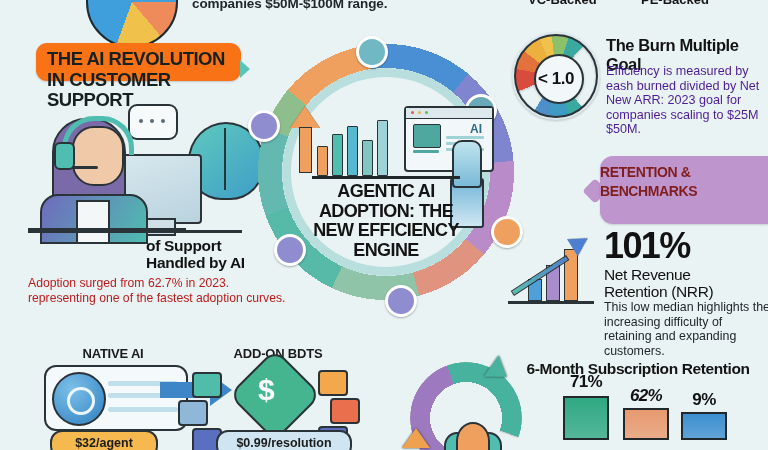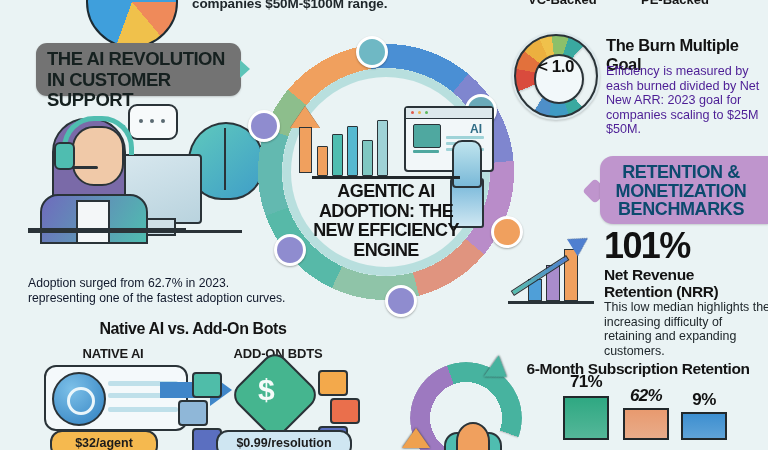--- a/index.html
+++ b/index.html
@@ -15,32 +15,32 @@
 
   
   .pie-crop{left:86px;top:-44px;width:92px;height:92px;border-radius:50%;
     background:conic-gradient(from 200deg,#3f9fdc 0deg 250deg,#ef8a5a 250deg 300deg,#f0c14b 300deg 360deg);
     border:2px solid #1d2b33;box-sizing:border-box;}
   .topline{left:192px;top:-4px;font-size:13.5px;font-weight:600;color:#20282c;letter-spacing:-.1px;}
 
   .vcpe{top:-8px;font-size:13px;font-weight:bold;color:#171717;}
 
   
-  .banner-teal{left:36px;top:43px;width:205px;height:53px;background:#737373;
+  .banner-teal{left:36px;top:43px;width:205px;height:38px;background:#f97316;
     border-radius:11px;box-shadow:0 1px 2px rgba(0,0,0,.18);}
   .banner-teal:after{content:"";position:absolute;right:-9px;top:17px;width:0;height:0;
     border-top:9px solid transparent;border-bottom:9px solid transparent;border-left:10px solid #5cc4b8;}
   .banner-teal .txt{position:absolute;left:11px;top:6px;font-size:18.5px;line-height:20.5px;
     font-weight:bold;color:#15201f;letter-spacing:-.5px;}
 
   
   .banner-purple{left:600px;top:156px;width:168px;height:68px;
     background:#bf95cd;border-radius:13px 0 0 13px;box-shadow:0 1px 2px rgba(0,0,0,.16);}
-  .banner-purple .txt{position:absolute;left:0;right:6px;top:7px;text-align:center;
-    font-size:18px;line-height:18.5px;font-weight:bold;color:#0c4a6e;letter-spacing:-.4px;}
+  .banner-purple .txt{position:absolute;left:0;right:6px;top:7px;text-align:left;
+    font-size:14px;line-height:18.5px;font-weight:bold;color:#7f1d1d;letter-spacing:-.4px;}
   .purple-tail{left:586px;top:182px;width:18px;height:18px;background:#bf95cd;
     border-radius:4px;transform:rotate(45deg);}
 
   
   .ring-wrap{left:252px;top:38px;width:268px;height:268px;}
   .ring-out{position:absolute;inset:0;border-radius:50%;
     background:conic-gradient(from 0deg,
       #4a8fd4 0deg 40deg,
       #7f86cf 40deg 85deg,
       #b98cc9 85deg 130deg,
@@ -107,21 +107,21 @@
   .desk{position:absolute;left:0;top:130px;width:214px;height:3px;background:#2a3338;}
   .brain{position:absolute;left:160px;top:22px;width:72px;height:74px;
     background:linear-gradient(140deg,#5fc9bd,#3f9ec8);border:2px solid #2a3338;
     border-radius:50% 50% 44% 44%;}
   .brain:after{content:"";position:absolute;left:34px;top:4px;width:2px;height:62px;background:#2a3338;}
 
   
   .stat-big{left:28px;top:234px;font-size:44px;line-height:44px;font-weight:bold;letter-spacing:-2px;color:#131313;}
   .stat-big sup{font-size:28px;font-weight:bold;letter-spacing:-1px;}
   .stat-lbl{left:146px;top:237px;font-size:15.5px;line-height:17px;font-weight:bold;color:#131313;letter-spacing:-.3px;}
-  .stat-sub{left:28px;top:276px;width:262px;font-size:12.2px;line-height:14.5px;color:#0f172a;}
+  .stat-sub{left:28px;top:276px;width:262px;font-size:12.2px;line-height:14.5px;color:#b91c1c;}
   .stat-rule{left:28px;top:228px;width:158px;height:2px;background:#2a3338;}
 
   
   .nat-title{left:28px;top:320px;width:330px;text-align:center;font-size:16px;font-weight:bold;color:#141414;letter-spacing:-.4px;}
   .nat-h{top:346px;font-size:13px;font-weight:bold;color:#1b1b1b;letter-spacing:-.2px;}
   .card-native{left:44px;top:365px;width:140px;height:62px;background:#f4f9fb;border:2px solid #2a3338;border-radius:12px;}
   .oai{position:absolute;left:6px;top:5px;width:50px;height:50px;border-radius:50%;
     background:radial-gradient(circle at 35% 30%,#7cc0e8,#2f7fc0);border:2px solid #2a3338;}
   .oai:after{content:"";position:absolute;left:13px;top:13px;width:22px;height:22px;
     border:3px solid #eaf6fb;border-radius:50%;}
@@ -144,34 +144,34 @@
       #3aa9a0 0deg 22deg,#3f9bc4 22deg 50deg,#4e8fc9 50deg 72deg,
       #ffffff00 72deg 108deg,
       #d94b3d 108deg 140deg,#e2713c 140deg 168deg,#ecb03f 168deg 196deg,
       #f0c14b 196deg 214deg,#8cc06a 214deg 238deg,#3aa9a0 238deg 262deg,
       #ffffff00 262deg 360deg);
     border:3px solid #dde9ed;box-sizing:border-box;
     filter:drop-shadow(0 1px 1px rgba(0,0,0,.2));}
   .gauge-hole{position:absolute;left:19px;top:19px;width:46px;height:46px;border-radius:50%;
     background:#f2f8fa;border:2px solid #2a3338;}
   .gauge-ring{position:absolute;inset:-1px;border-radius:50%;border:2px solid #2a3338;}
-  .gauge-val{position:absolute;left:0;right:0;top:22px;text-align:center;font-size:17px;font-weight:bold;color:#121212;letter-spacing:-.5px;}
+  .gauge-val{position:absolute;left:0;right:0;top:34px;text-align:center;font-size:17px;font-weight:bold;color:#121212;letter-spacing:-.5px;}
   .burn-h{left:606px;top:36px;font-size:16.5px;font-weight:bold;color:#131313;letter-spacing:-.4px;}
   .burn-b{left:606px;top:64px;width:162px;font-size:12.6px;line-height:14.6px;color:#4c1d95;}
 
   
   .nrr-chart{left:508px;top:232px;width:88px;height:72px;}
   .nrr-chart i{position:absolute;bottom:3px;border:1.5px solid #2a3338;box-sizing:border-box;}
   .nrr-base{position:absolute;left:0;bottom:0;width:86px;height:3px;background:#2a3338;}
   .nrr-arrow{position:absolute;left:6px;bottom:8px;width:66px;height:6px;
     background:linear-gradient(90deg,#56bfae,#4f7fd0);transform:rotate(-33deg);transform-origin:left bottom;border:1.5px solid #2a3338;box-sizing:border-box;}
   .nrr-tip{position:absolute;left:62px;top:2px;width:0;height:0;border-left:10px solid transparent;
     border-right:10px solid transparent;border-bottom:18px solid #4f7fd0;transform:rotate(58deg);filter:drop-shadow(0 0 .7px #2a3338);}
   .nrr-big{left:604px;top:228px;font-size:36px;line-height:36px;font-weight:bold;letter-spacing:-1.6px;color:#121212;}
-  .nrr-lbl{left:604px;top:266px;width:164px;font-size:15.5px;line-height:17px;font-weight:bold;color:#121212;letter-spacing:-.35px;}
+  .nrr-lbl{left:604px;top:266px;width:164px;font-size:15.5px;line-height:17px;font-weight:normal;color:#121212;letter-spacing:-.35px;}
   .nrr-sub{left:604px;top:300px;width:166px;font-size:12.4px;line-height:14.6px;color:#20282c;}
 
   
   .ret-title{left:508px;top:360px;width:260px;text-align:center;font-size:15.5px;font-weight:bold;color:#141414;letter-spacing:-.4px;}
   .bar{position:absolute;bottom:0;border:2px solid #21282b;box-sizing:border-box;}
   .bar-lbl{position:absolute;font-size:17px;font-weight:bold;color:#121212;letter-spacing:-.6px;text-align:center;}
 
   
   .cycle{left:398px;top:358px;width:150px;height:92px;}
   .cyc-ring{position:absolute;left:12px;top:4px;width:112px;height:112px;border-radius:50%;
@@ -215,20 +215,24 @@
     <div class="person-face"></div>
     <div class="headset"></div>
     <div class="earcup"></div>
     <div class="mic"></div>
     <div class="torso"></div>
     <div class="shirt"></div>
     <div class="desk"></div>
   </div>
 
   <div class="abs stat-rule"></div>
+  <div class="abs stat-lbl">
+    <div>of Support</div>
+    <div>Handled by AI</div>
+  </div>
   <div class="abs stat-sub">Adoption surged from 62.7% in 2023. representing one of the fastest adoption curves.</div>
 
   <div class="abs ring-wrap">
     <div class="ring-out"></div>
     <div class="ring-in"></div>
     <div class="node n1"></div>
     <div class="node n2"></div>
     <div class="node n3"></div>
     <div class="node n4"></div>
     <div class="node n5"></div>
@@ -267,41 +271,39 @@
     <div class="gauge-hole"></div>
     <div class="gauge-val">&lt; 1.0</div>
   </div>
   <div class="abs burn-h">The Burn Multiple Goal</div>
   <div class="abs burn-b">Efficiency is measured by eash burned divided by Net New ARR: 2023 goal for companies scaling to $25M $50M.</div>
 
   <div class="abs purple-tail"></div>
   <div class="abs banner-purple">
     <div class="txt">
       <div>RETENTION &amp;</div>
-      <div>MONETIZATION</div>
       <div>BENCHMARKS</div>
     </div>
   </div>
 
   <div class="abs nrr-chart">
     <i style="left:20px;width:14px;height:22px;background:#4f9fd8;"></i>
     <i style="left:38px;width:14px;height:36px;background:#a98ccb;"></i>
     <i style="left:56px;width:14px;height:52px;background:#f0a05e;"></i>
     <div class="nrr-arrow"></div>
     <div class="nrr-tip"></div>
     <div class="nrr-base"></div>
   </div>
   <div class="abs nrr-big">101%</div>
   <div class="abs nrr-lbl">
     <div>Net Revenue</div>
     <div>Retention (NRR)</div>
   </div>
   <div class="abs nrr-sub">This low median highlights the increasing difficulty of retaining and expanding customers.</div>
 
-  <div class="abs nat-title">Native AI vs. Add-On Bots</div>
   <div class="abs nat-h" style="left:50px;width:126px;text-align:center;">NATIVE AI</div>
   <div class="abs nat-h" style="left:208px;width:140px;text-align:center;">ADD-ON BDTS</div>
 
   <div class="abs card-native">
     <div class="oai"></div>
     <span class="line-s" style="top:14px;width:70px;"></span>
     <span class="line-s" style="top:26px;width:58px;"></span>
     <span class="line-s" style="top:40px;width:70px;"></span>
   </div>
   <div class="abs arrow-r"></div>

